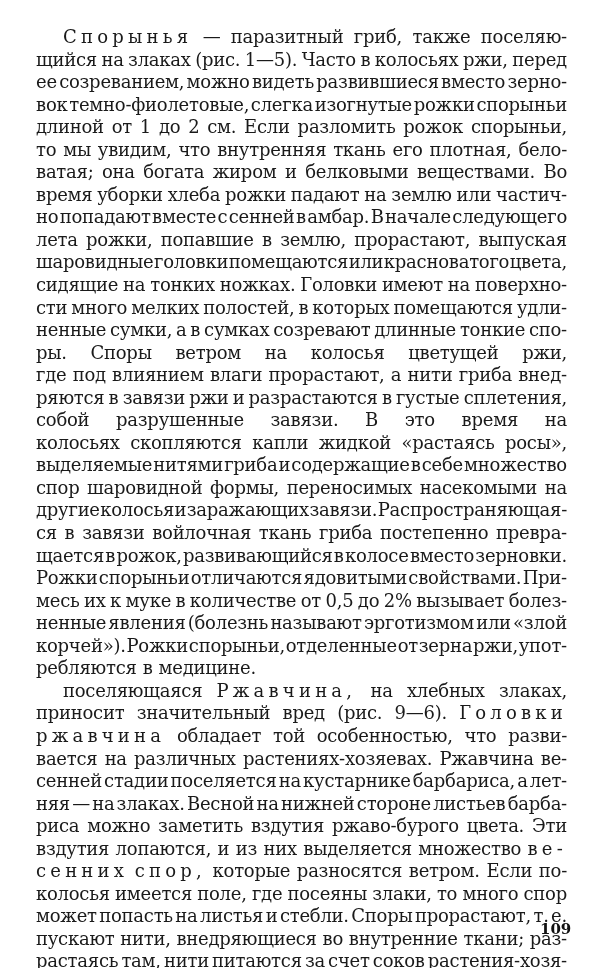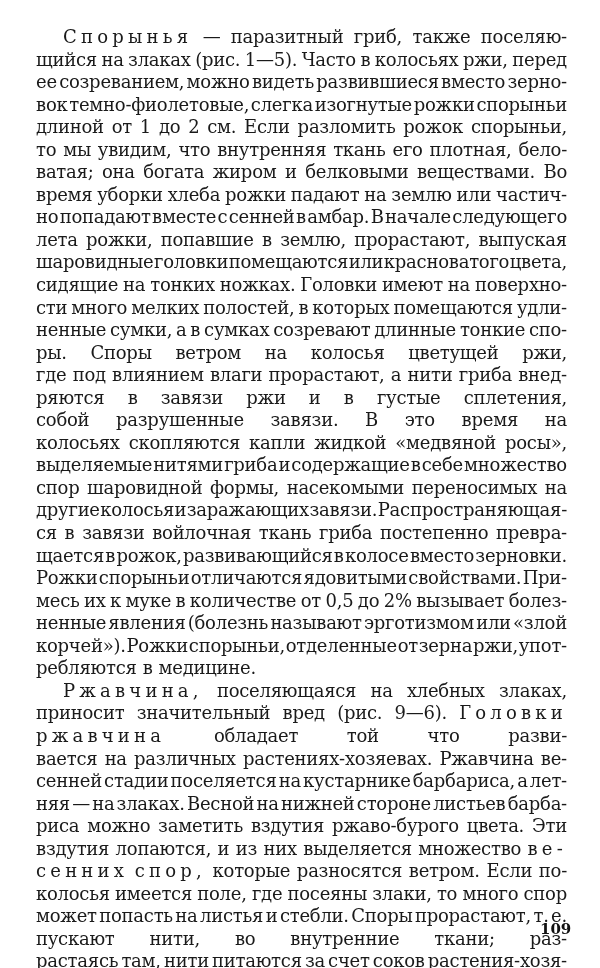--- a/index.html
+++ b/index.html
@@ -220,57 +220,58 @@
         <span class="w">нити</span>
         <span class="w">гриба</span>
         <span class="w">внед-</span>
       </div>
       <div class="line">
         <span class="w">ряются</span>
         <span class="w">в</span>
         <span class="w">завязи</span>
         <span class="w">ржи</span>
         <span class="w">и</span>
+        <span class="w">разрастаются</span>
         <span class="w">в</span>
         <span class="w">густые</span>
         <span class="w">сплетения,</span>
       </div>
       <div class="line">
         <span class="w">собой</span>
         <span class="w">разрушенные</span>
         <span class="w">завязи.</span>
         <span class="w">В</span>
         <span class="w">это</span>
         <span class="w">время</span>
         <span class="w">на</span>
       </div>
       <div class="line">
         <span class="w">колосьях</span>
         <span class="w">скопляются</span>
         <span class="w">капли</span>
         <span class="w">жидкой</span>
-        <span class="w">«медвяной</span>
+        <span class="w">«растаясь</span>
         <span class="w">росы»,</span>
       </div>
       <div class="line">
         <span class="w">выделяемые</span>
         <span class="w">нитями</span>
         <span class="w">гриба</span>
         <span class="w">и</span>
         <span class="w">содержащие</span>
         <span class="w">в</span>
         <span class="w">себе</span>
         <span class="w">множество</span>
       </div>
       <div class="line">
         <span class="w">спор</span>
         <span class="w">шаровидной</span>
         <span class="w">формы,</span>
+        <span class="w">переносимых</span>
         <span class="w">насекомыми</span>
-        <span class="w">переносимых</span>
         <span class="w">на</span>
       </div>
       <div class="line">
         <span class="w">другие</span>
         <span class="w">колосья</span>
         <span class="w">и</span>
         <span class="w">заражающих</span>
         <span class="w">завязи.</span>
         <span class="w">Распространяющая-</span>
       </div>
@@ -336,38 +337,39 @@
         <span class="w">упот-</span>
       </div>
       <div class="line last">
         <span class="w">ребляются</span>
         <span class="w">в</span>
         <span class="w">медицине.</span>
       </div>
     </div>
     <div>
       <div class="line indent">
+        <span class="w">поселяющаяся</span>
         <span class="w spaced">Ржавчина,</span>
-        <span class="w">поселяющаяся</span>
         <span class="w">на</span>
         <span class="w">хлебных</span>
         <span class="w">злаках,</span>
       </div>
       <div class="line">
         <span class="w">приносит</span>
         <span class="w">значительный</span>
         <span class="w">вред</span>
         <span class="w">(рис.</span>
         <span class="w">9—6).</span>
         <span class="w spaced">Головки</span>
       </div>
       <div class="line">
         <span class="w spaced">ржавчина</span>
         <span class="w">обладает</span>
         <span class="w">той</span>
+        <span class="w">особенностью,</span>
         <span class="w">что</span>
         <span class="w">разви-</span>
       </div>
       <div class="line">
         <span class="w">вается</span>
         <span class="w">на</span>
         <span class="w">различных</span>
         <span class="w">растениях-хозяевах.</span>
         <span class="w">Ржавчина</span>
         <span class="w">ве-</span>
@@ -441,20 +443,21 @@
         <span class="w">и</span>
         <span class="w">стебли.</span>
         <span class="w">Споры</span>
         <span class="w">прорастают,</span>
         <span class="w">т.</span>
         <span class="w">е.</span>
       </div>
       <div class="line">
         <span class="w">пускают</span>
         <span class="w">нити,</span>
+        <span class="w">внедряющиеся</span>
         <span class="w">во</span>
         <span class="w">внутренние</span>
         <span class="w">ткани;</span>
         <span class="w">раз-</span>
       </div>
       <div class="line">
         <span class="w">растаясь</span>
         <span class="w">там,</span>
         <span class="w">нити</span>
         <span class="w">питаются</span>

